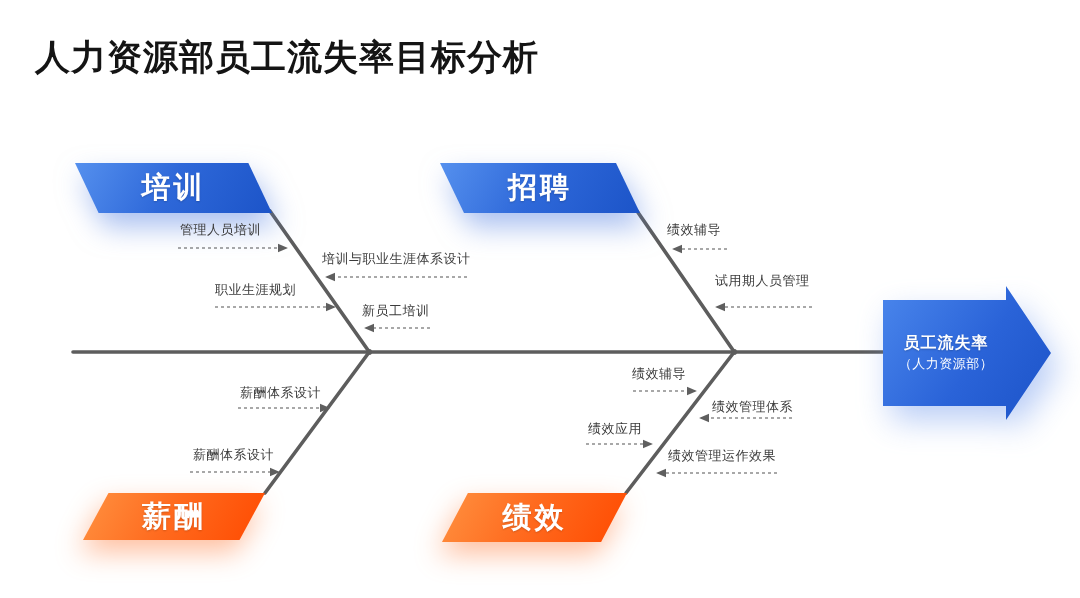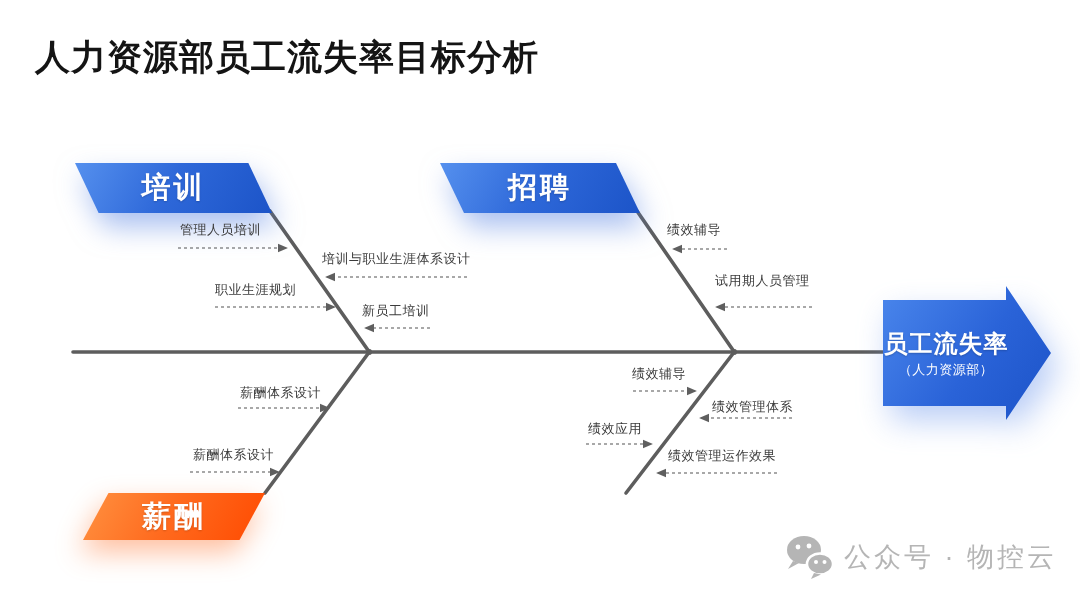--- a/index.html
+++ b/index.html
@@ -33,21 +33,21 @@
   .cause{position:absolute;font-size:13px;color:#3b3b3b;letter-spacing:.5px;white-space:nowrap;}
 
   
   .effect-wrap{position:absolute;left:883px;top:286px;width:168px;height:134px;
     filter:drop-shadow(8px 14px 16px rgba(100,145,235,.45));}
   .effect{width:100%;height:100%;
     clip-path:polygon(0 14px,123px 14px,123px 0,100% 50%,123px 100%,123px calc(100% - 14px),0 calc(100% - 14px));
     background:linear-gradient(125deg,#4a86ec 0%,#2a63d8 55%,#1c53c8 100%);
     display:flex;flex-direction:column;align-items:center;justify-content:center;
     padding-right:42px;box-sizing:border-box;}
-  .effect-title{color:#fff;font-size:24px;font-weight:800;letter-spacing:1px;
+  .effect-title{color:#fff;font-size:16px;font-weight:800;letter-spacing:1px;
     text-shadow:0 1px 2px rgba(0,0,0,.2);}
   .effect-sub{color:#fff;font-size:13px;margin-top:1px;letter-spacing:.5px;text-align:center;}
 
   
   .watermark{position:absolute;left:782px;top:533px;display:flex;align-items:center;}
   .watermark-text{color:#b5b5b5;font-size:27px;letter-spacing:3px;margin-left:8px;}
 </style>
 </head>
 <body>
 
@@ -92,20 +92,25 @@
   <div class="banner-wrap blue" id="banner-training">
     <div class="banner blue top-slant">
       <span>培训</span>
     </div>
   </div>
   <div class="banner-wrap orange" id="banner-compensation">
     <div class="banner orange bottom-slant">
       <span>薪酬</span>
     </div>
   </div>
+  <div class="banner-wrap orange" id="banner-performance">
+    <div class="banner orange bottom-slant">
+      <span>绩效</span>
+    </div>
+  </div>
 
   <div class="cause" style="left:180px;top:221px;">管理人员培训</div>
   <div class="cause" style="left:322px;top:250px;">培训与职业生涯体系设计</div>
   <div class="cause" style="left:215px;top:281px;">职业生涯规划</div>
   <div class="cause" style="left:362px;top:302px;">新员工培训</div>
 
   <div class="cause" style="left:667px;top:221px;">绩效辅导</div>
   <div class="cause" style="left:715px;top:272px;">试用期人员管理</div>
 
   <div class="cause" style="left:240px;top:384px;">薪酬体系设计</div>
@@ -116,27 +121,14 @@
   <div class="cause" style="left:588px;top:420px;">绩效应用</div>
   <div class="cause" style="left:668px;top:447px;">绩效管理运作效果</div>
 
   <div class="effect-wrap">
     <div class="effect">
       <div class="effect-title">员工流失率</div>
       <div class="effect-sub">（人力资源部）</div>
     </div>
   </div>
 
-  <div class="watermark">
-    <svg width="54" height="48" viewBox="0 0 54 48">
-      <ellipse cx="22" cy="17" rx="17" ry="14" fill="#b5b5b5"></ellipse>
-      <path d="M11,28 L6,36 L17,30 Z" fill="#b5b5b5"></path>
-      <circle cx="16" cy="14" r="2.4" fill="#ffffff"></circle>
-      <circle cx="27" cy="13" r="2.4" fill="#ffffff"></circle>
-      <ellipse cx="38" cy="31" rx="13" ry="10.5" fill="#b5b5b5" stroke="#ffffff" stroke-width="2.5"></ellipse>
-      <path d="M32,40 L29,46 L39,41.5 Z" fill="#b5b5b5"></path>
-      <circle cx="34" cy="29" r="2" fill="#ffffff"></circle>
-      <circle cx="42.5" cy="29" r="2" fill="#ffffff"></circle>
-    </svg>
-    <span class="watermark-text">公众号 · 物控云</span>
-  </div>
 
 </div>
 
 </body></html>

